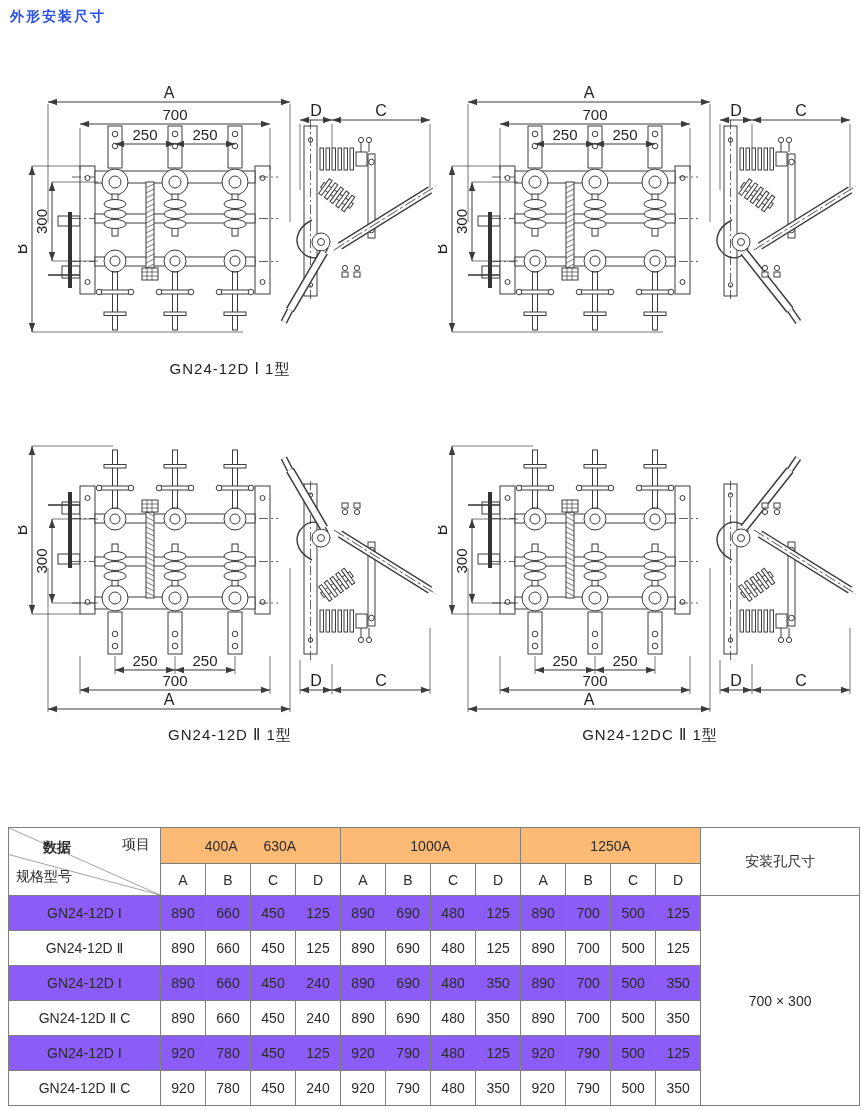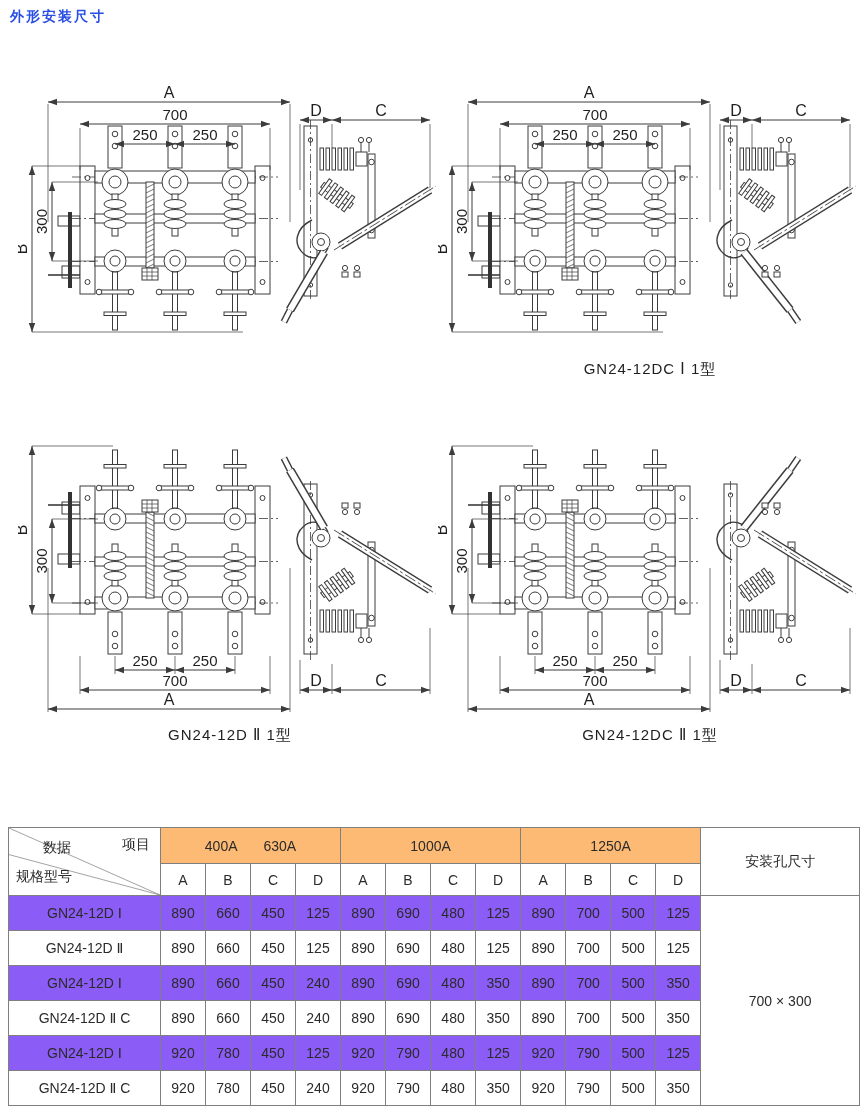--- a/index.html
+++ b/index.html
@@ -29,21 +29,21 @@
     text-align:center;vertical-align:middle;padding:0;color:#2b2b2b;
   }
   tr.group-row th{height:35px;background:#fdba74;}
   tr.group-row th.corner,tr.group-row th.mount-hdr{background:#ffffff;}
   tr.sub-row th{height:31px;background:#ffffff;}
   tbody td{height:34px;background:#ffffff;}
   tr.shade td{background:#8b5cf6;}
   td.mount-val{background:#ffffff !important;font-size:15px;}
   th.corner{position:relative;padding:0;}
   th.corner svg{position:absolute;left:0;top:0;width:100%;height:100%;}
-  th.corner .cn-top{position:absolute;left:34px;top:11px;}
+  th.corner .cn-top{position:absolute;left:34px;top:11px;font-weight:bold;}
   th.corner .cn-right{position:absolute;right:10px;top:8px;}
   th.corner .cn-bottom{position:absolute;left:7px;bottom:9px;}
   .ghdr-span{display:inline-block;margin:0 13px;}
 </style>
 </head>
 <body>
 
 <div class="page-title">外形安装尺寸</div>
 
 <div class="diagram-cell" id="diagram-0">
@@ -216,20 +216,21 @@
         <line x1="282" y1="50" x2="314" y2="50" stroke="#3c3c3c" stroke-width="1"></line>
         <polygon points="282,50 291,46.8 291,53.2" fill="#3c3c3c"></polygon>
         <polygon points="314,50 305,46.8 305,53.2" fill="#3c3c3c"></polygon>
         <text x="0" y="0" text-anchor="middle" font-size="16" fill="#1f1f1f" transform="translate(298,46)">D</text>
         <line x1="314" y1="50" x2="412" y2="50" stroke="#3c3c3c" stroke-width="1"></line>
         <polygon points="314,50 323,46.8 323,53.2" fill="#3c3c3c"></polygon>
         <polygon points="412,50 403,46.8 403,53.2" fill="#3c3c3c"></polygon>
         <text x="0" y="0" text-anchor="middle" font-size="16" fill="#1f1f1f" transform="translate(363,46)">C</text>
       </g>
     </svg>
+  <div class="caption">GN24-12D Ⅰ 1型</div>
 </div>
 <div class="diagram-cell" id="diagram-1">
   <svg class="tech" viewBox="0 0 424 286">
       <g>
         <rect x="40" y="146" width="22" height="10" fill="#fff" stroke="#3c3c3c" stroke-width="1"></rect>
         <rect x="44" y="196" width="18" height="12" fill="#fff" stroke="#3c3c3c" stroke-width="1"></rect>
         <line x1="30" y1="205" x2="62" y2="205" stroke="#3c3c3c" stroke-width="1.6"></line>
         <rect x="50" y="142" width="4" height="76" fill="#333"></rect>
         <rect x="62" y="96" width="15" height="128" fill="#fff" stroke="#3c3c3c" stroke-width="1"></rect>
         <rect x="237" y="96" width="15" height="128" fill="#fff" stroke="#3c3c3c" stroke-width="1"></rect>
@@ -394,21 +395,20 @@
         <line x1="282" y1="50" x2="314" y2="50" stroke="#3c3c3c" stroke-width="1"></line>
         <polygon points="282,50 291,46.8 291,53.2" fill="#3c3c3c"></polygon>
         <polygon points="314,50 305,46.8 305,53.2" fill="#3c3c3c"></polygon>
         <text x="0" y="0" text-anchor="middle" font-size="16" fill="#1f1f1f" transform="translate(298,46)">D</text>
         <line x1="314" y1="50" x2="412" y2="50" stroke="#3c3c3c" stroke-width="1"></line>
         <polygon points="314,50 323,46.8 323,53.2" fill="#3c3c3c"></polygon>
         <polygon points="412,50 403,46.8 403,53.2" fill="#3c3c3c"></polygon>
         <text x="0" y="0" text-anchor="middle" font-size="16" fill="#1f1f1f" transform="translate(363,46)">C</text>
       </g>
     </svg>
-  <div class="caption">GN24-12DC Ⅰ 1型</div>
 </div>
 <div class="diagram-cell" id="diagram-2">
   <svg class="tech" viewBox="0 0 424 286">
       <g transform="translate(0,282) scale(1,-1)">
         <rect x="40" y="146" width="22" height="10" fill="#fff" stroke="#3c3c3c" stroke-width="1"></rect>
         <rect x="44" y="196" width="18" height="12" fill="#fff" stroke="#3c3c3c" stroke-width="1"></rect>
         <line x1="30" y1="205" x2="62" y2="205" stroke="#3c3c3c" stroke-width="1.6"></line>
         <rect x="50" y="142" width="4" height="76" fill="#333"></rect>
         <rect x="62" y="96" width="15" height="128" fill="#fff" stroke="#3c3c3c" stroke-width="1"></rect>
         <rect x="237" y="96" width="15" height="128" fill="#fff" stroke="#3c3c3c" stroke-width="1"></rect>

